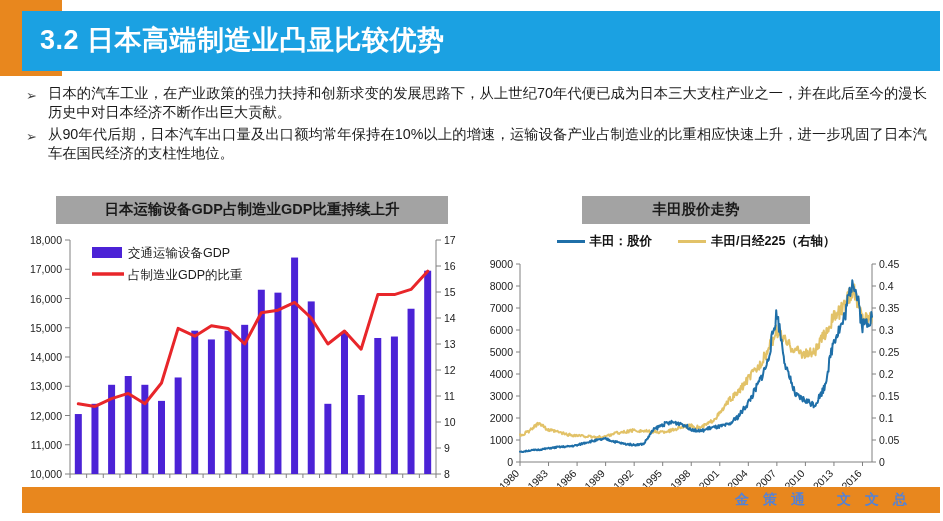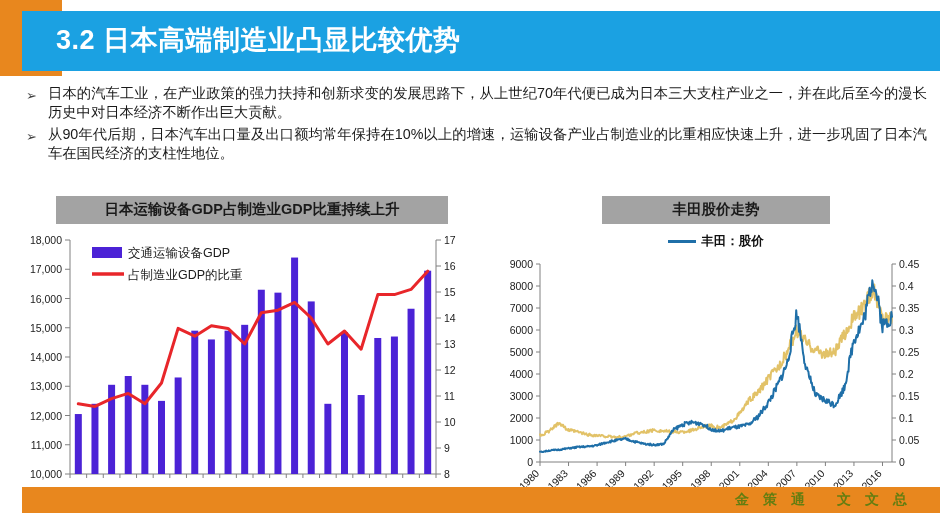--- a/index.html
+++ b/index.html
@@ -12,39 +12,39 @@
   
   .orange-block{
     position:absolute;left:0;top:0;width:62px;height:76px;
     background:#E8871E;
   }
   .header-bar{
     position:absolute;left:22px;top:11px;width:918px;height:60px;
     background:#1BA1E2;
   }
   .header-title{
-    position:absolute;left:56px;top:22px;
+    position:absolute;left:40px;top:22px;
     color:#ffffff;font-size:27px;font-weight:bold;
     letter-spacing:.5px;white-space:nowrap;
   }
   
   .bullets{position:absolute;left:22px;top:84px;width:905px;}
   .bullet{display:flex;align-items:flex-start;margin-bottom:3px;}
   .bullet-mark{
     width:22px;flex:0 0 22px;text-align:left;
     color:#404040;font-size:13px;line-height:23px;padding-left:4px;
   }
   .bullet-text{
     color:#1a1a1a;font-size:14.3px;line-height:19px;
     text-align:justify;flex:1;
   }
   
   .chart-panel{position:absolute;top:196px;}
   .panel-left{left:18px;width:468px;}
-  .panel-right{left:492px;width:448px;}
+  .panel-right{left:472px;width:448px;}
   .chart-title{
     background:#a3a3a3;color:#1a1a1a;font-size:14.5px;font-weight:bold;
     text-align:center;padding:4px 0 5px 0;
   }
   .title-left{margin:0 38px;}
   .title-right{margin:0 110px;}
   .legend-row{
     display:flex;justify-content:center;align-items:center;
     gap:26px;margin-top:9px;
   }
@@ -54,21 +54,21 @@
   .plot-wrap{position:relative;margin-top:4px;}
   svg{display:block;}
   .ax-txt{font-family:"Liberation Sans",sans-serif;fill:#1a1a1a;}
   
   .footer-bar{
     position:absolute;left:22px;bottom:8px;width:918px;height:26px;
     background:#E8871E;
   }
   .footer-watermark{
     position:absolute;right:22px;bottom:12px;
-    color:#4d7c0f;font-size:14px;letter-spacing:14px;
+    color:#3b82f6;font-size:14px;letter-spacing:14px;
     font-weight:bold;opacity:.85;
   }
 </style>
 </head>
 <body>
 
 <div class="orange-block"></div>
 <div class="header-bar"></div>
 <div class="header-title">3.2 日本高端制造业凸显比较优势</div>
 
@@ -193,20 +193,24 @@
   </div>
 </div>
 
 <div class="chart-panel panel-right">
   <div class="chart-title title-right">丰田股价走势</div>
   <div class="legend-row">
     <div class="legend-item">
       <span class="legend-line" id="lg-r0" style="background: rgb(31, 111, 168);"></span>
       <span class="legend-label">丰田：股价</span>
     </div>
+    <div class="legend-item">
+      <span class="legend-line" id="lg-r1" style="background: rgb(226, 194, 104);"></span>
+      <span class="legend-label">丰田/日经225（右轴）</span>
+    </div>
   </div>
   <div class="plot-wrap">
     <svg id="svg-right" width="448" height="258" viewBox="0 0 448 258">
         <line x1="48" y1="10" x2="48" y2="208" stroke="#808080" stroke-width="1"></line>
         <line x1="400" y1="10" x2="400" y2="208" stroke="#808080" stroke-width="1"></line>
         <line x1="48" y1="208" x2="400" y2="208" stroke="#808080" stroke-width="1"></line>
         <line x1="44" y1="208" x2="48" y2="208" stroke="#808080" stroke-width="1"></line>
         <text x="41" y="212" text-anchor="end" font-size="10.5" class="ax-txt">0</text>
         <line x1="44" y1="186" x2="48" y2="186" stroke="#808080" stroke-width="1"></line>
         <text x="41" y="190" text-anchor="end" font-size="10.5" class="ax-txt">1000</text>

